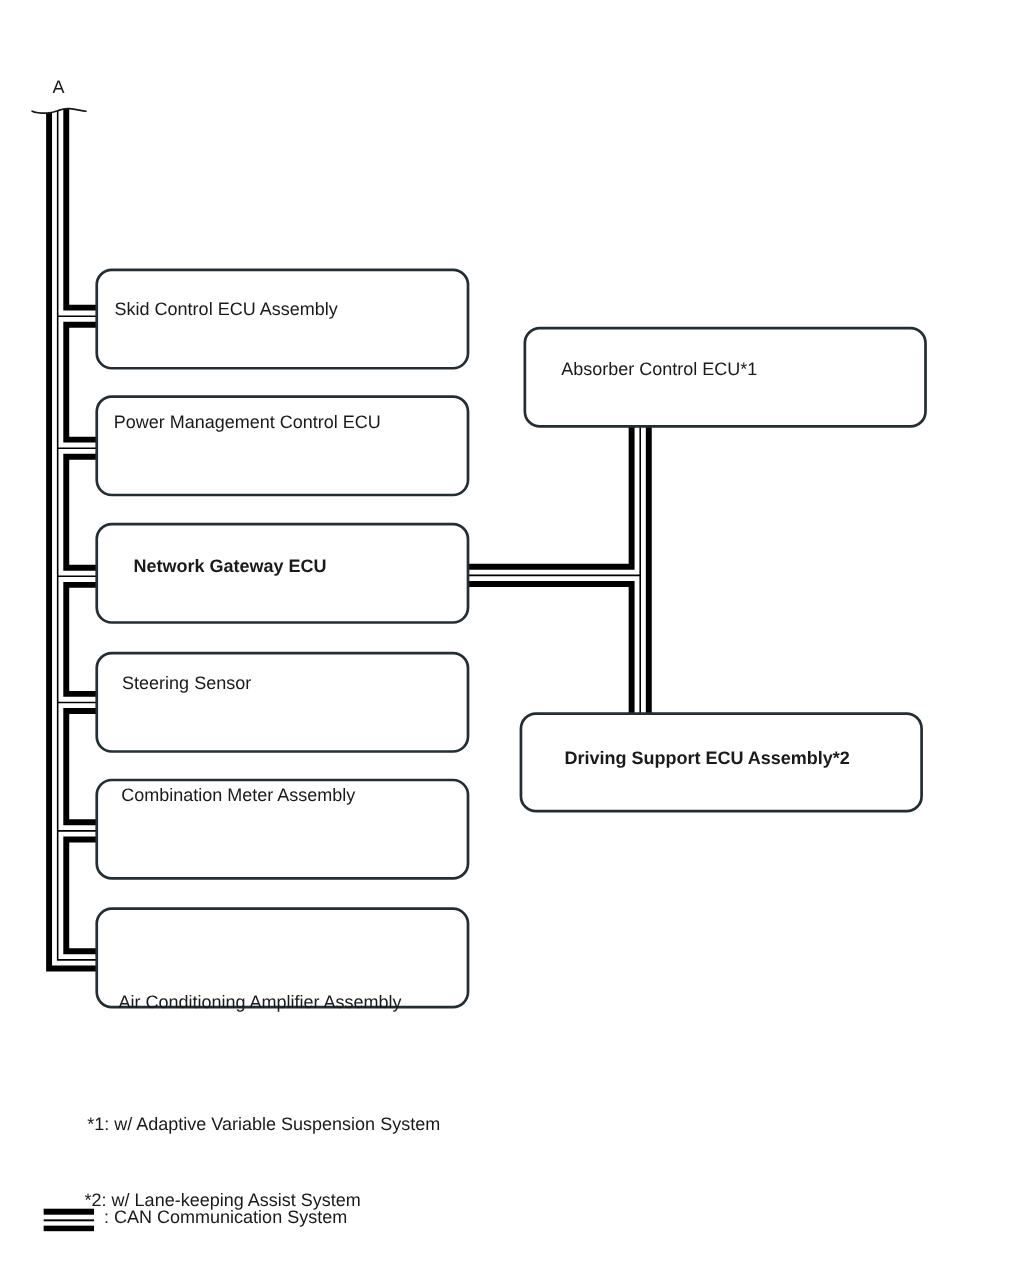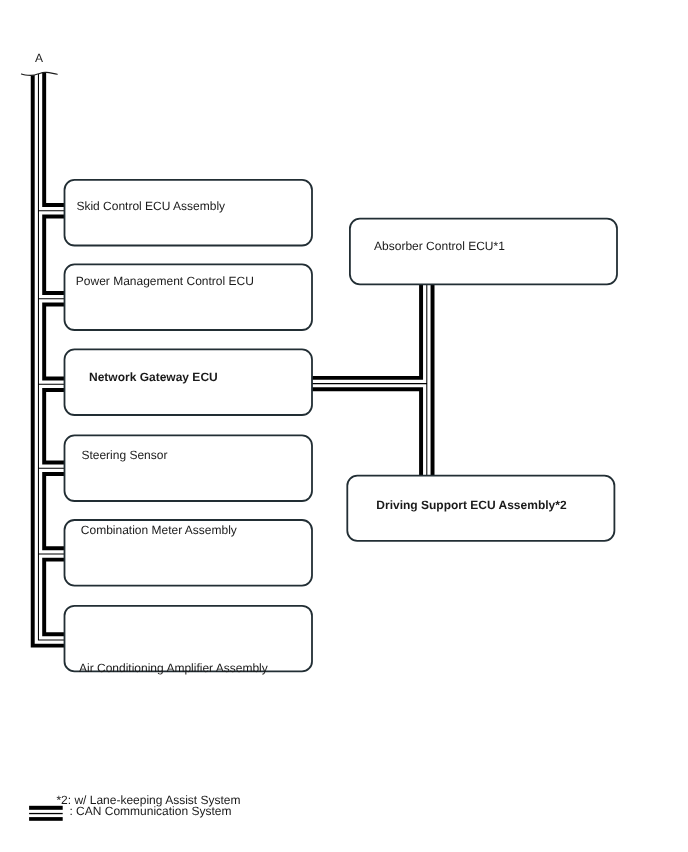--- a/index.html
+++ b/index.html
@@ -61,16 +61,17 @@
   <div class="lbl" style="left:76.4px;top:199.9px;">Skid Control ECU Assembly</div>
   <div class="lbl" style="left:75.8px;top:275px;">Power Management Control ECU</div>
   <div class="lbl" style="left:89px;top:370.5px;font-weight:bold;">Network Gateway ECU</div>
   <div class="lbl" style="left:81.4px;top:449px;">Steering Sensor</div>
   <div class="lbl" style="left:80.8px;top:524px;">Combination Meter Assembly</div>
   <div class="lbl" style="left:79.0px;top:662px;">Air Conditioning Amplifier Assembly</div>
 
   <div class="lbl" style="left:374.1px;top:239.8px;">Absorber Control ECU*1</div>
   <div class="lbl" style="left:376.3px;top:498.8px;font-weight:bold;">Driving Support ECU Assembly*2</div>
 
+  <div class="lbl" style="left:58.2px;top:742.5px;">*1: w/ Adaptive Variable Suspension System</div>
   <div class="lbl" style="left:56.4px;top:794px;">*2: w/ Lane-keeping Assist System</div>
   <div class="lbl" style="left:69.4px;top:805.1px;">: CAN Communication System</div>
 
 </div>
 
 </body></html>

